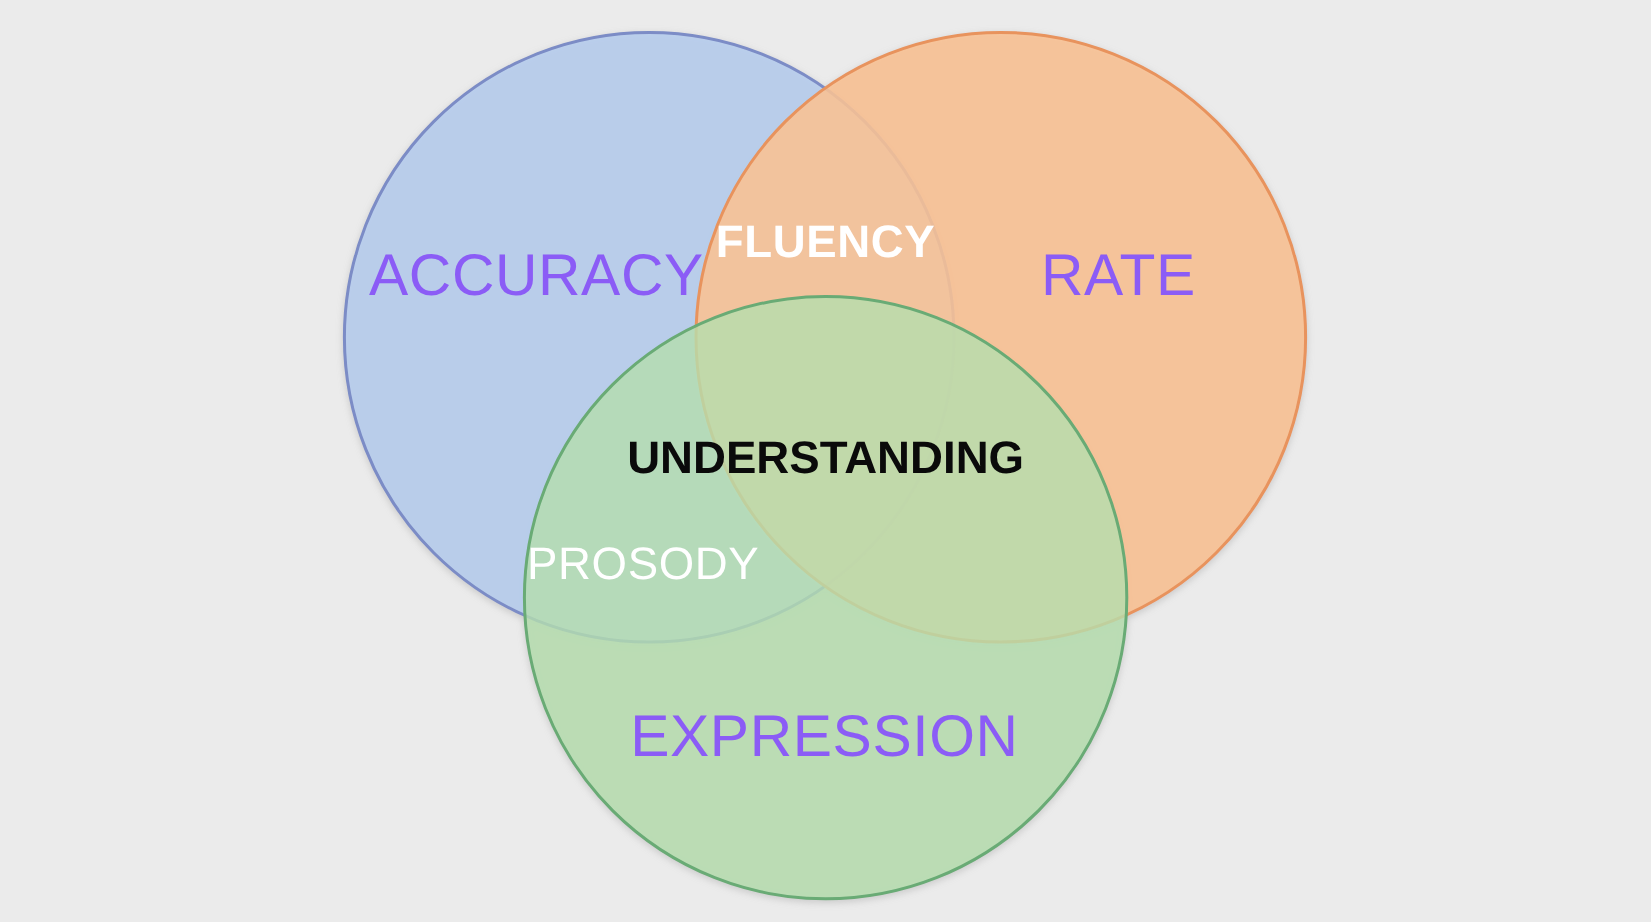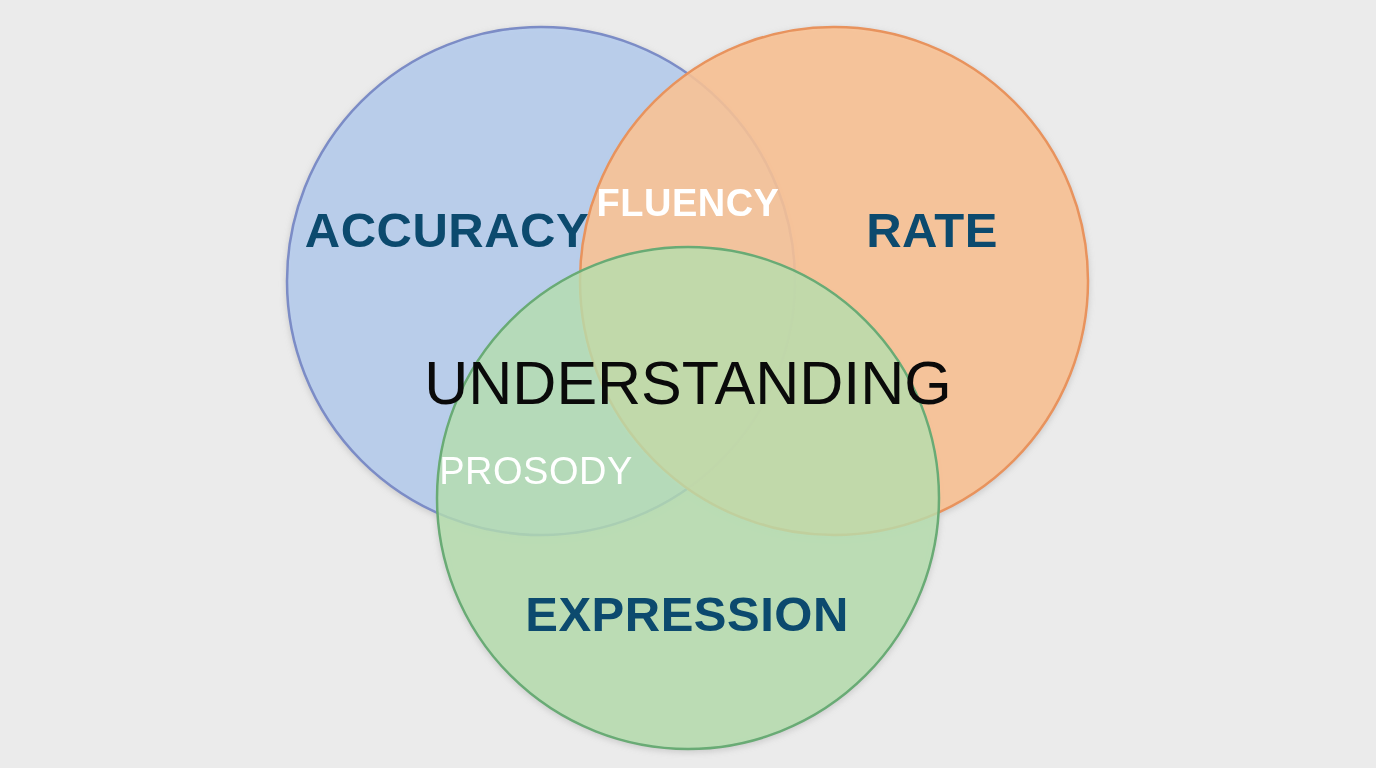--- a/index.html
+++ b/index.html
@@ -32,31 +32,31 @@
     position: absolute;
     white-space: nowrap;
     transform: translate(-50%, -50%);
     text-align: center;
     letter-spacing: 0.5px;
     pointer-events: none;
     font-family: "Liberation Sans", sans-serif;
   }
   .label-primary {
     font-size: 49px;
-    font-weight: 700;
-    color: #0c4a6e;
+    font-weight: 400;
+    color: #8b5cf6;
   }
   .label-pair {
     font-size: 38px;
     font-weight: 400;
     color: #ffffff;
   }
   .label-center {
-    font-size: 61px;
-    font-weight: 400;
+    font-size: 38px;
+    font-weight: 700;
     color: #0a0a0a;
     letter-spacing: 0px;
   }
 </style>
 </head>
 <body style="background: rgb(235, 235, 235);">
 
 <div id="stage" style="background: rgb(235, 235, 235);">
 
   <svg id="venn-svg" viewBox="0 0 1376 768" aria-hidden="true">

